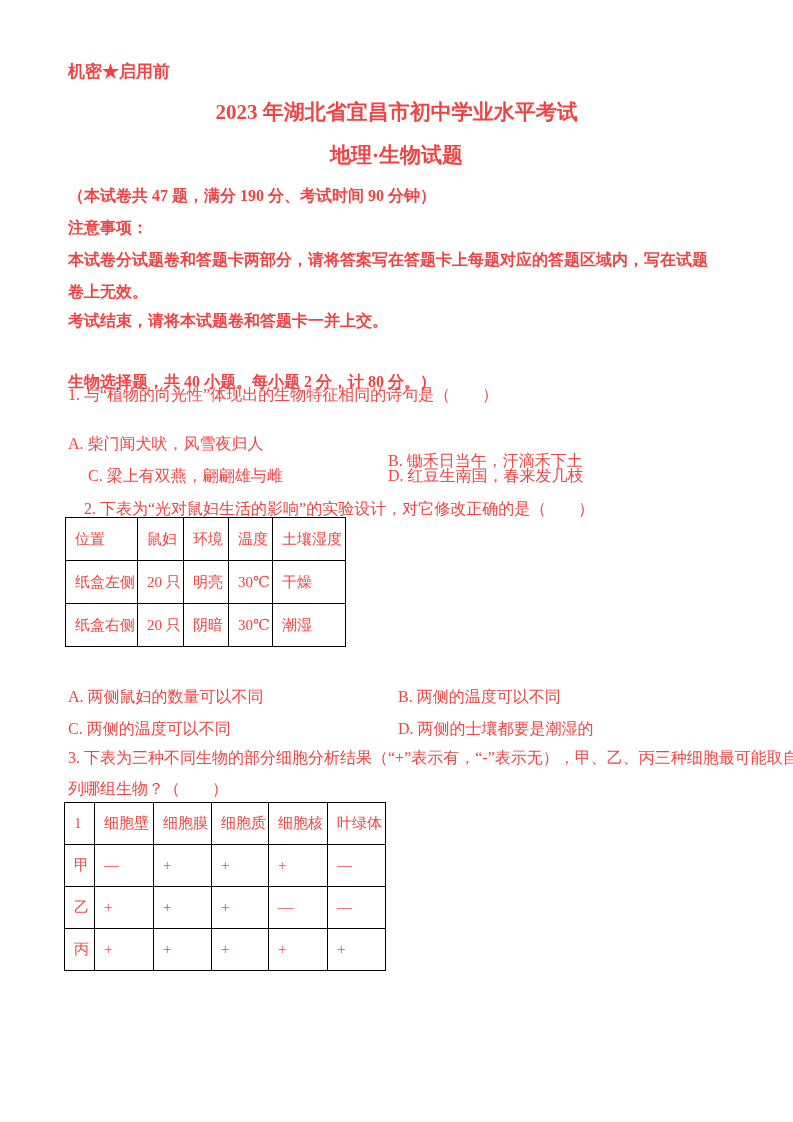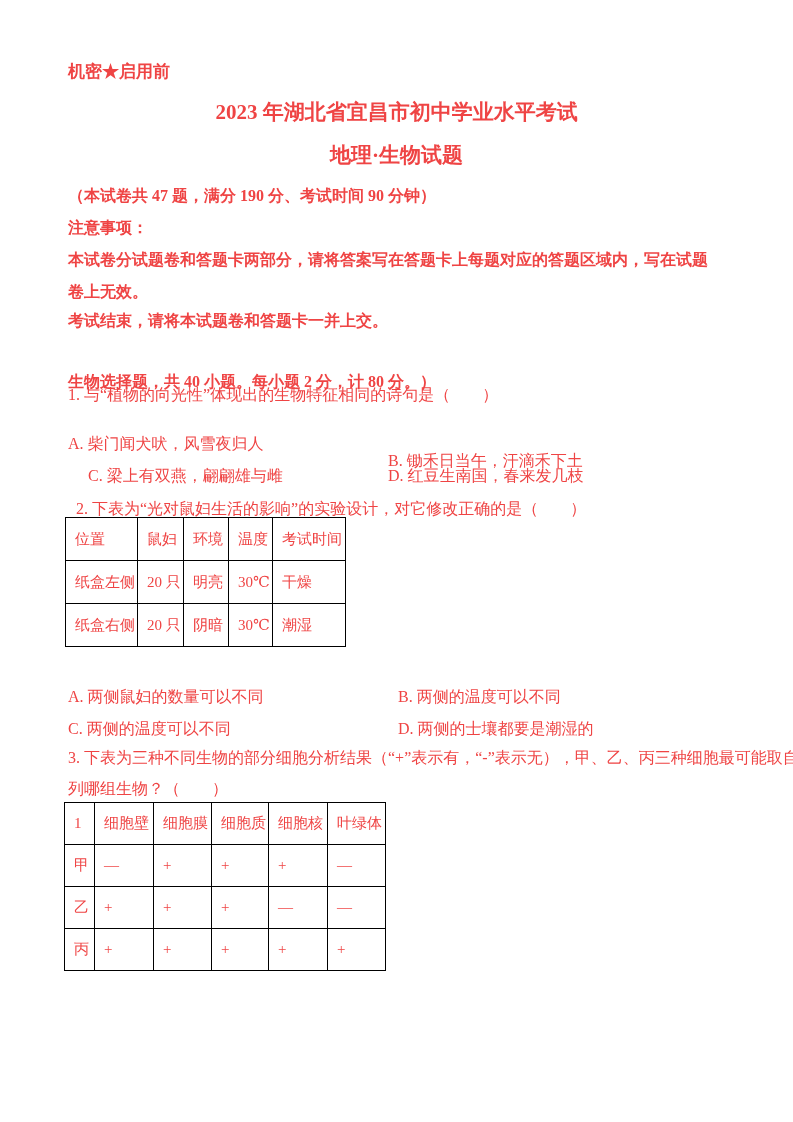--- a/index.html
+++ b/index.html
@@ -52,37 +52,37 @@
 
   <div class="abs b" style="left:68px;top:371px;">生物选择题，共 40 小题。每小题 2 分，计 80 分。）</div>
 
   <div class="abs" style="left:68px;top:384px;">1. 与“植物的向光性”体现出的生物特征相同的诗句是（　　）</div>
 
   <div class="abs" style="left:68px;top:433px;"><span>A.</span>&nbsp;<span>柴门闻犬吠，风雪夜归人</span></div>
   <div class="abs" style="left:388px;top:433px;margin-top:17px;"><span>B.</span>&nbsp;<span>锄禾日当午，汗滴禾下土</span></div>
   <div class="abs" style="left:68px;top:465px;margin-left:20px;"><span>C.</span>&nbsp;<span>梁上有双燕，翩翩雄与雌</span></div>
   <div class="abs" style="left:388px;top:465px;"><span>D.</span>&nbsp;<span>红豆生南国，春来发几枝</span></div>
 
-  <div class="abs" style="left:76px;top:498px;text-align:right;">2. 下表为“光对鼠妇生活的影响”的实验设计，对它修改正确的是（　　）</div>
+  <div class="abs" style="left:84px;top:498px;text-align:right;">2. 下表为“光对鼠妇生活的影响”的实验设计，对它修改正确的是（　　）</div>
 
   <table class="doc-table t1 abs" style="left:65px;top:517px;">
     <colgroup>
       <col style="width:72px">
         <col style="width:46px">
         <col style="width:45px">
         <col style="width:44px">
         <col style="width:73px">
     </colgroup>
     <tbody>
       <tr>
         <td>位置</td>
         <td>鼠妇</td>
         <td>环境</td>
         <td>温度</td>
-        <td>考试时间</td>
+        <td>土壤湿度</td>
       </tr>
       <tr>
         <td>纸盒左侧</td>
         <td>20 只</td>
         <td>明亮</td>
         <td>30℃</td>
         <td>干燥</td>
       </tr>
       <tr>
         <td>纸盒右侧</td>

